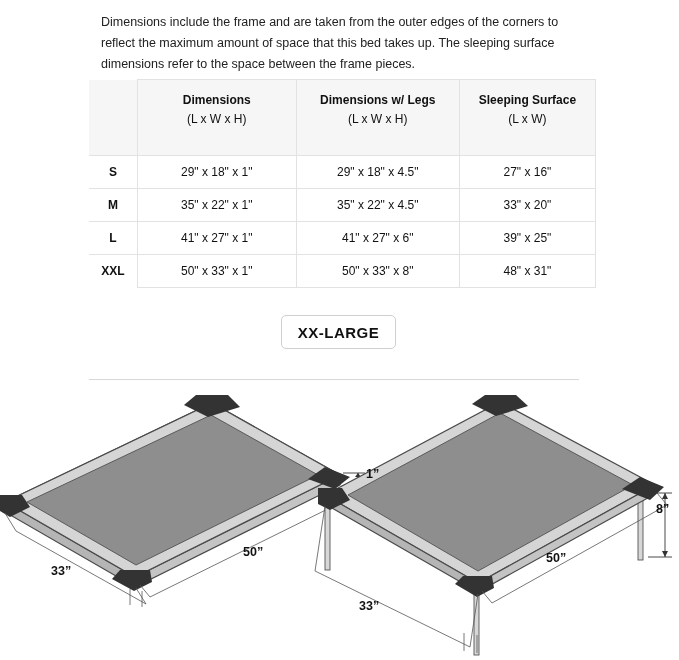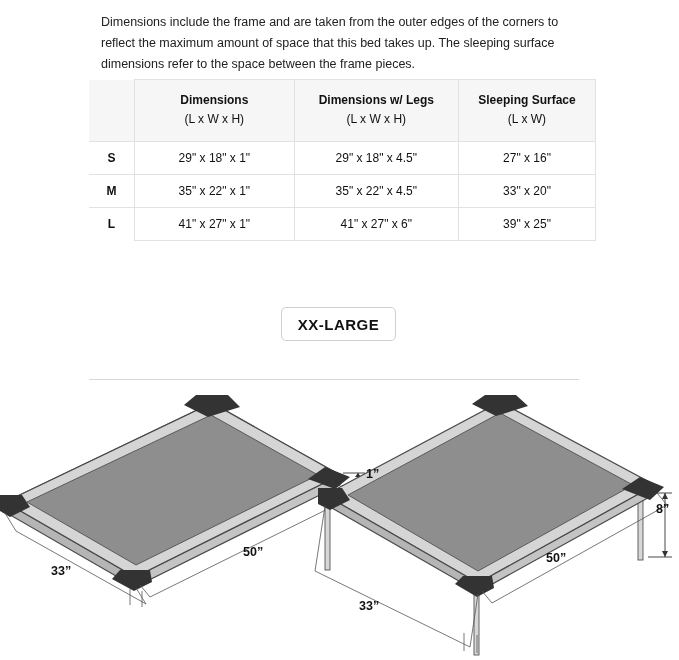--- a/index.html
+++ b/index.html
@@ -36,21 +36,21 @@
     font-size: 12px;
   }
   .size-table th, .size-table td {
     border: 1px solid #e2e2e2;
     text-align: center;
     vertical-align: middle;
   }
   .size-table thead th {
     background: #f6f6f6;
     font-weight: bold;
-    padding: 11px 4px 12px 4px;
+    padding: 11px 4px 26px 4px;
     line-height: 19px;
     color: #111;
   }
   .size-table thead th .sub {
     display: block;
     font-weight: normal;
   }
   .size-table thead th.corner {
     background: #f6f6f6;
     border-left: none;
@@ -71,21 +71,21 @@
   .size-table tbody tr:last-child td.rowhead { border-bottom: none; }
   .size-table tbody td.rowhead { border-bottom: none; }
   .col-a { width: 175px; }
   .col-b { width: 181px; }
   .col-c { width: 151px; }
 
   
   .badge {
     position: absolute;
     left: 281px;
-    top: 307px;
+    top: 315px;
     width: 113px;
     height: 32px;
     border: 1px solid #cfcfcf;
     border-radius: 5px;
     background: #ffffff;
     display: flex;
     align-items: center;
     justify-content: center;
     font-size: 15px;
     font-weight: bold;
@@ -154,20 +154,26 @@
       <td>35" x 22" x 1"</td>
       <td>35" x 22" x 4.5"</td>
       <td>33" x 20"</td>
     </tr>
     <tr>
       <td class="rowhead">L</td>
       <td>41" x 27" x 1"</td>
       <td>41" x 27" x 6"</td>
       <td>39" x 25"</td>
     </tr>
+    <tr>
+      <td class="rowhead">XXL</td>
+      <td>50" x 33" x 1"</td>
+      <td>50" x 33" x 8"</td>
+      <td>48" x 31"</td>
+    </tr>
   </tbody>
 </table>
 
 <div class="badge">
   <span>XX-LARGE</span>
 </div>
 
 <div class="divider"></div>
 
 <div class="illus">

